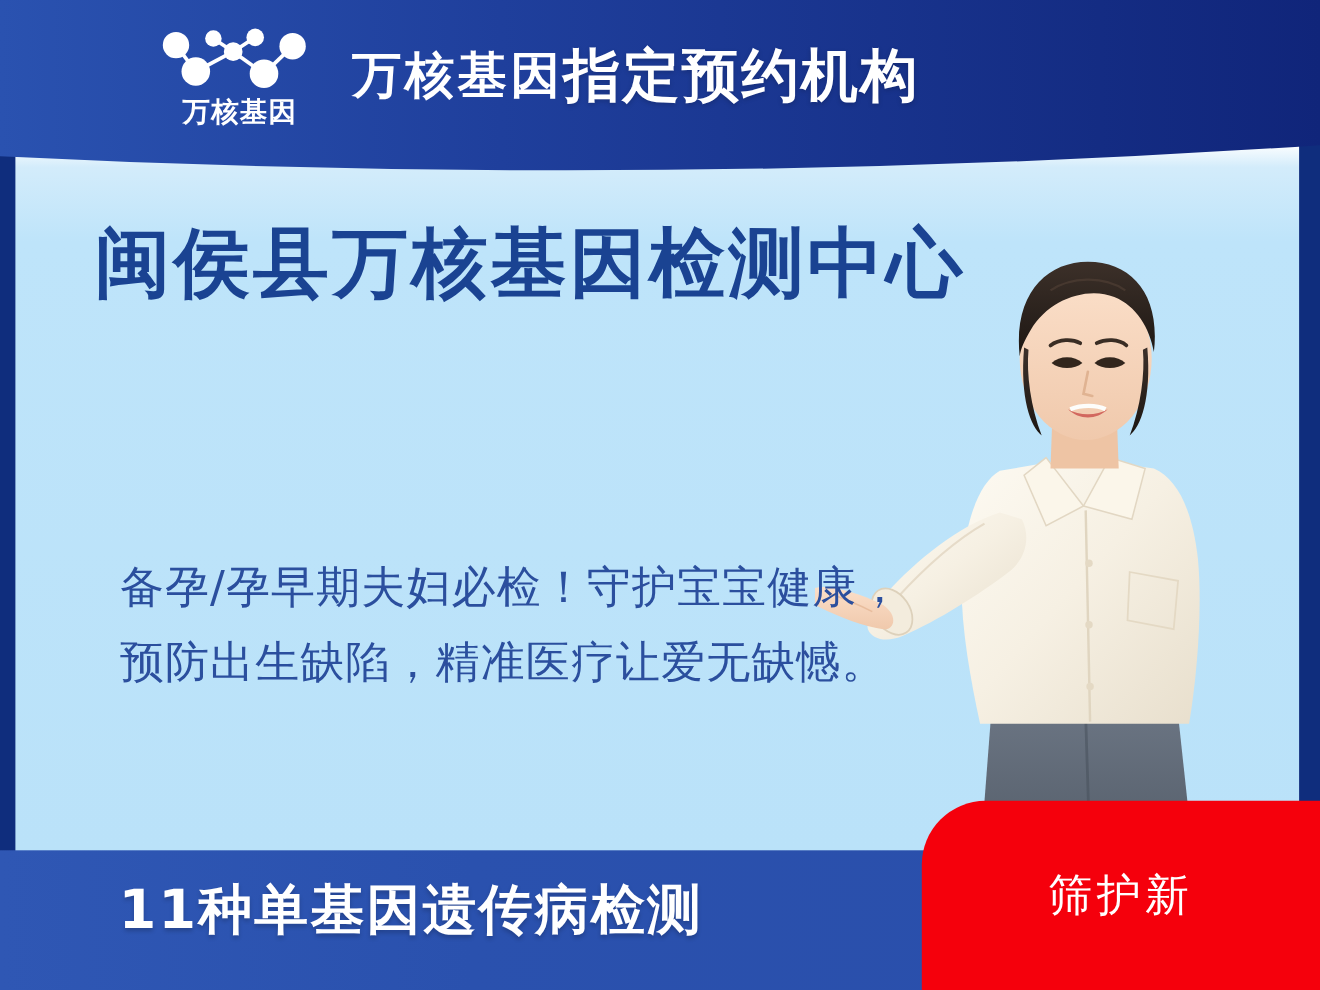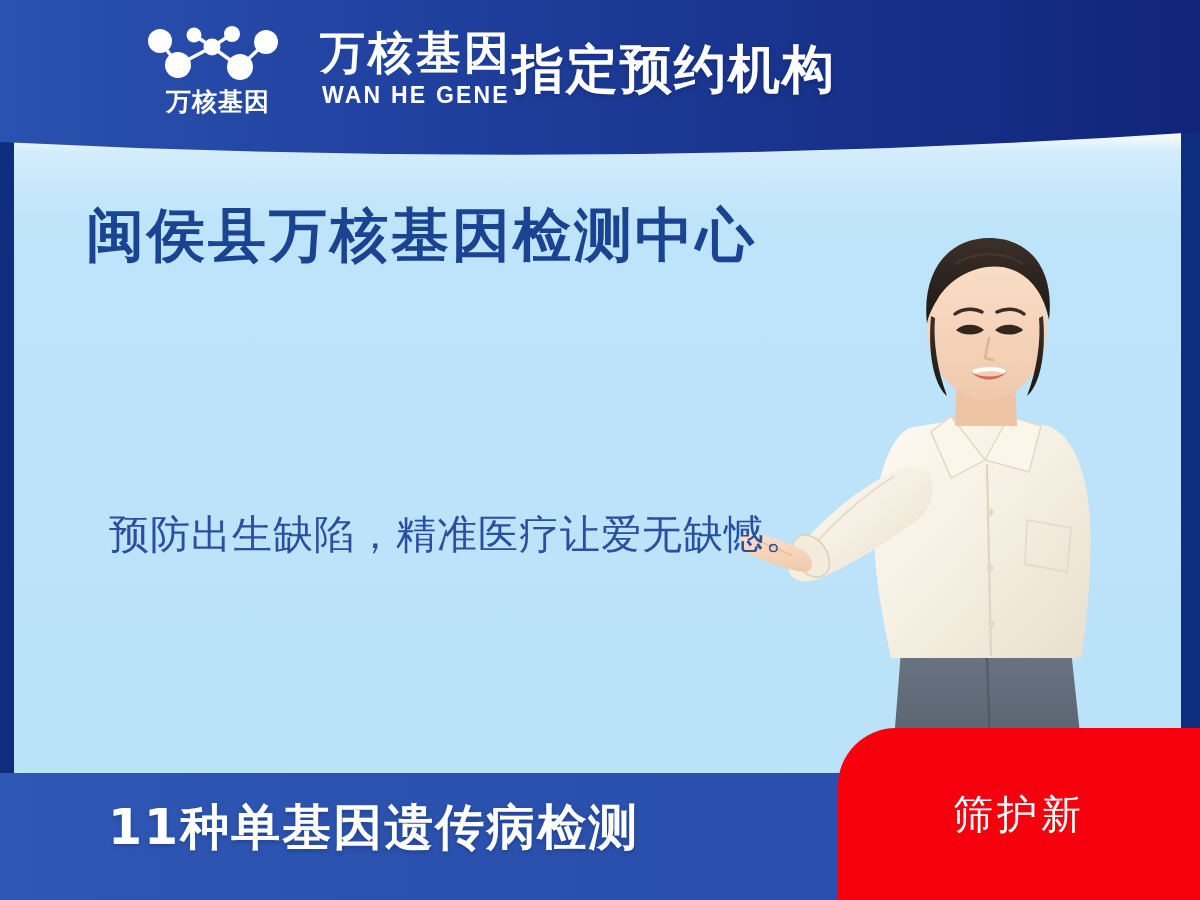--- a/index.html
+++ b/index.html
@@ -75,24 +75,24 @@
     letter-spacing:2px; line-height:1;
     text-shadow:0 2px 5px rgba(0,0,0,.18);
     font-family:"DejaVu Sans","Liberation Sans",sans-serif;
   }
 
   
   .headline {
     position:absolute;
     left:72px; top:76px;
     color:#1a4392;
-    font-size:58px; font-weight:700;
+    font-size:69px; font-weight:700;
     letter-spacing:3px; line-height:1;
     white-space:nowrap;
-    font-family:Liberation Sans, sans-serif;
+    font-family:Liberation Serif, serif;
   }
 
   
   .body-copy {
     position:absolute;
     left:95px; top:370px;
     color:#2b4f9e;
     font-size:40px; font-weight:400;
     line-height:68px; letter-spacing:1px;
     font-family:"DejaVu Sans","Liberation Sans",sans-serif;
@@ -145,20 +145,21 @@
 </head>
 <body>
 
 <div class="poster">
 
   <div class="panel">
 
     <h1 class="headline">闽侯县万核基因检测中心</h1>
 
     <div class="body-copy">
+      <p>备孕/孕早期夫妇必检！守护宝宝健康，</p>
       <p>预防出生缺陷，精准医疗让爱无缺憾。</p>
     </div>
 
     <svg class="presenter" viewBox="0 0 440 560">
       <defs>
         <linearGradient id="shirtG" x1="0" y1="0" x2="1" y2="1">
           <stop offset="0%" stop-color="#fdfaf2"></stop>
           <stop offset="48%" stop-color="#f6f0e3"></stop>
           <stop offset="100%" stop-color="#e8dfcd"></stop>
         </linearGradient>
@@ -270,21 +271,20 @@
           <circle cx="68" cy="22" r="8.5" fill="#ffffff"></circle>
           <circle cx="88" cy="9" r="8" fill="#ffffff"></circle>
           <circle cx="96" cy="42" r="13" fill="#ffffff"></circle>
           <circle cx="122" cy="17" r="12" fill="#ffffff"></circle>
         </svg>
         <div class="logo-mark-text">万核基因</div>
       </div>
 
       <div class="logo-word">
         <div class="logo-word-cn">万核基因</div>
-        <div class="logo-word-en">WAN HE GENE</div>
       </div>
 
       <div class="header-tag">指定预约机构</div>
     </div>
   </div>
 
   <div class="footer-bar">
     <div class="footer-text">11种单基因遗传病检测</div>
   </div>
 

